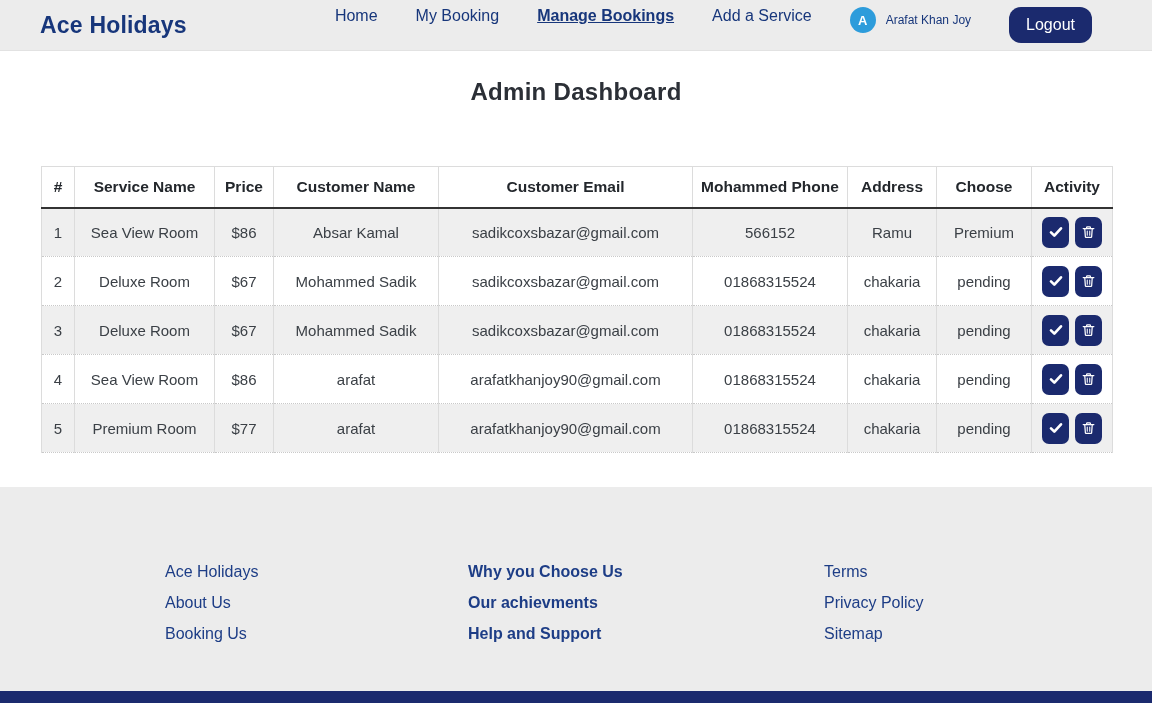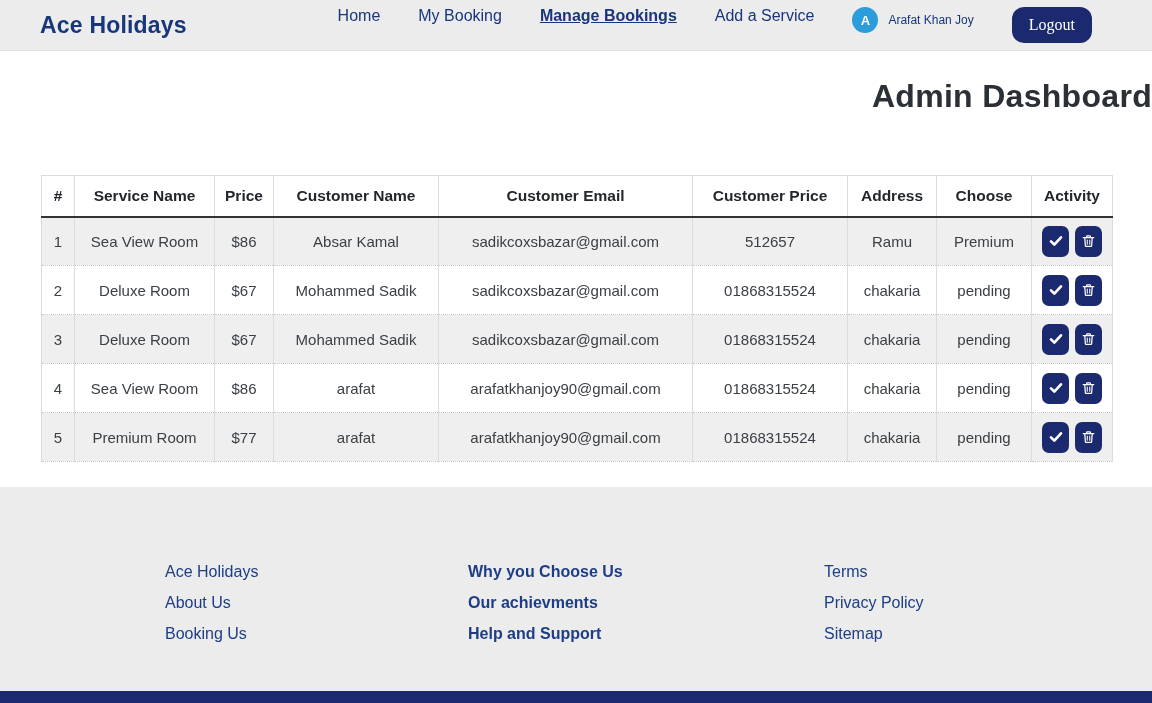--- a/index.html
+++ b/index.html
@@ -38,26 +38,26 @@
   .nav-link.active{font-weight:bold;text-decoration:underline;}
   .user-chip{display:flex;align-items:center;gap:10px;cursor:pointer;}
   .avatar{
     width:26px;height:26px;border-radius:50%;background:var(--avatar);
     color:#fff;font-size:13px;font-weight:bold;
     display:flex;align-items:center;justify-content:center;
   }
   .user-name{font-size:12px;color:var(--link);}
   .logout-btn{
     background:var(--navy);color:#fff;border:none;border-radius:12px;
-    font-family:Liberation Serif, serif;font-size:16px;padding:9px 17px;cursor:pointer;
+    font-family:Liberation Sans, sans-serif;font-size:16px;padding:9px 17px;cursor:pointer;
   }
   
   .main{flex:0 0 436px;background:#fff;padding-top:27px;}
   .page-title{
-    text-align:right;font-size:32px;font-weight:600;color:var(--ink);
+    text-align:center;font-size:24px;font-weight:600;color:var(--ink);
     letter-spacing:.3px;
   }
   .table-wrap{margin:60px 40px 0 41px;}
   table{border-collapse:collapse;width:1071px;table-layout:fixed;}
   thead th{
     background:#fff;font-size:15.5px;font-weight:bold;color:#23272c;
     height:41px;text-align:center;
     border-left:1px solid var(--border);border-right:1px solid var(--border);
     border-top:1px solid var(--border);
     border-bottom:2px solid #333333;
@@ -123,34 +123,34 @@
           <col style="width:95px">
           <col style="width:81px">
       </colgroup>
       <thead>
         <tr>
           <th>#</th>
           <th>Service Name</th>
           <th>Price</th>
           <th>Customer Name</th>
           <th>Customer Email</th>
-          <th>Customer Price</th>
+          <th>Mohammed Phone</th>
           <th>Address</th>
           <th>Choose</th>
           <th>Activity</th>
         </tr>
       </thead>
       <tbody>
   <tr>
     <td>1</td>
     <td>Sea View Room</td>
     <td>$86</td>
     <td>Absar Kamal</td>
     <td>sadikcoxsbazar@gmail.com</td>
-    <td>512657</td>
+    <td>566152</td>
     <td>Ramu</td>
     <td>Premium</td>
     <td>
       <div class="activity-box">
         <button class="icon-btn">
           <span style="display:flex">
             <svg viewBox="0 0 24 24" width="16" height="16">
                       <path d="M4.5 12.5l5 5L19.5 6.5" fill="none" stroke="#ffffff" stroke-width="4" stroke-linecap="round" stroke-linejoin="round"></path>
                     </svg>
           </span>

